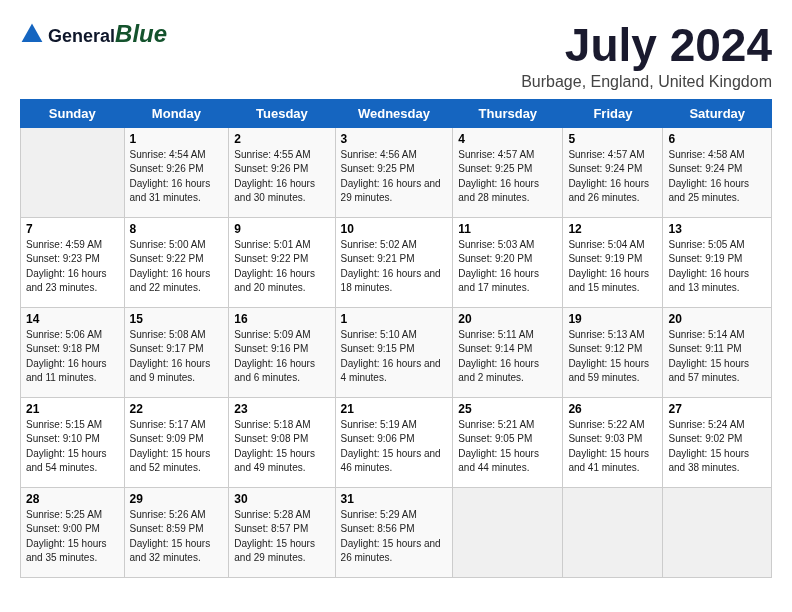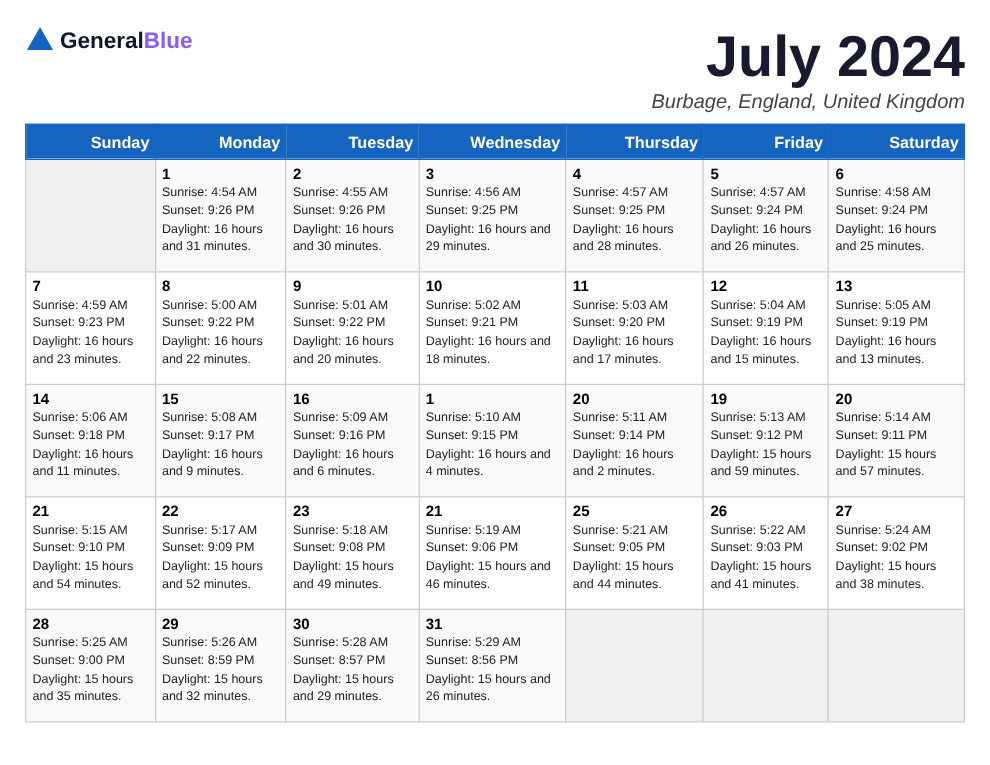--- a/index.html
+++ b/index.html
@@ -20,55 +20,55 @@
       display: flex;
       align-items: center;
       gap: 4px;
     }
     .logo-text-general {
       font-size: 18px;
       font-weight: bold;
       color: #0f172a;
     }
     .logo-text-blue {
-      font-size: 18px;
-      font-weight: bold;
-      color: #8b5cf6;
+      font-size: 24px;
+      font-weight: bold;
+      color: #14532d;
+      font-style: italic;
     }
     .logo-icon {
       width: 24px;
       height: 24px;
     }
     .title-area {
       text-align: right;
     }
     .month-title {
       font-size: 46px;
       font-weight: bold;
       color: #1a1a2e;
       line-height: 1.1;
     }
     .location-title {
       font-size: 16px;
       color: #444;
       margin-top: 2px;
-      font-style: italic;
     }
     table {
       width: 100%;
       border-collapse: collapse;
       font-size: 10.5px;
     }
     thead tr {
       background-color: #1565c0;
       color: #fff;
     }
     thead th {
       padding: 6px 4px;
-      text-align: right;
+      text-align: center;
       font-size: 13px;
       font-weight: bold;
       border: 1px solid #1565c0;
     }
     tbody tr {
       vertical-align: top;
     }
     tbody td {
       border: 1px solid #ccc;
       padding: 4px 5px;

